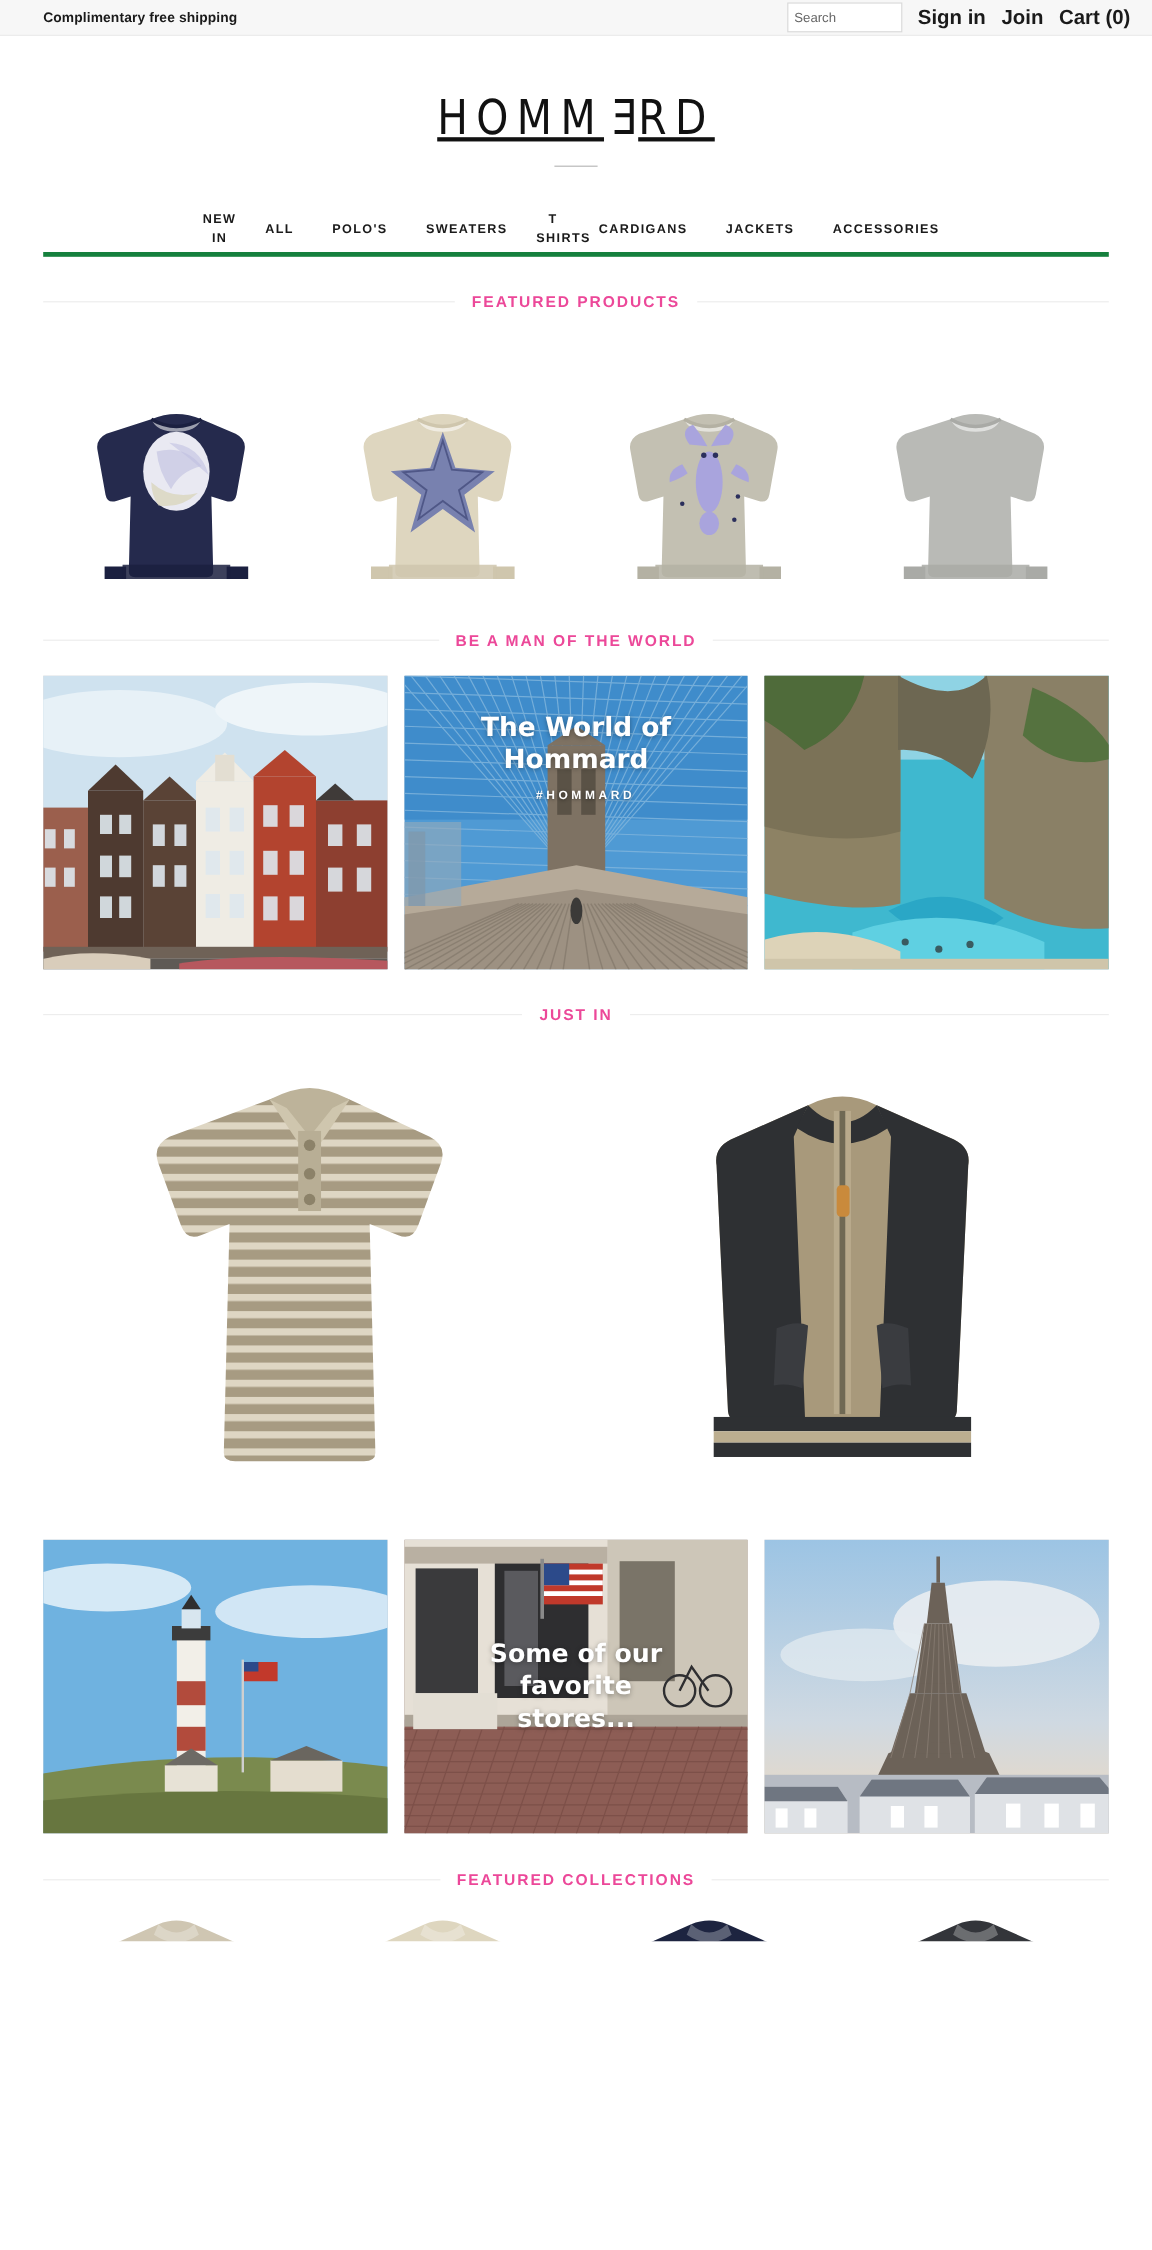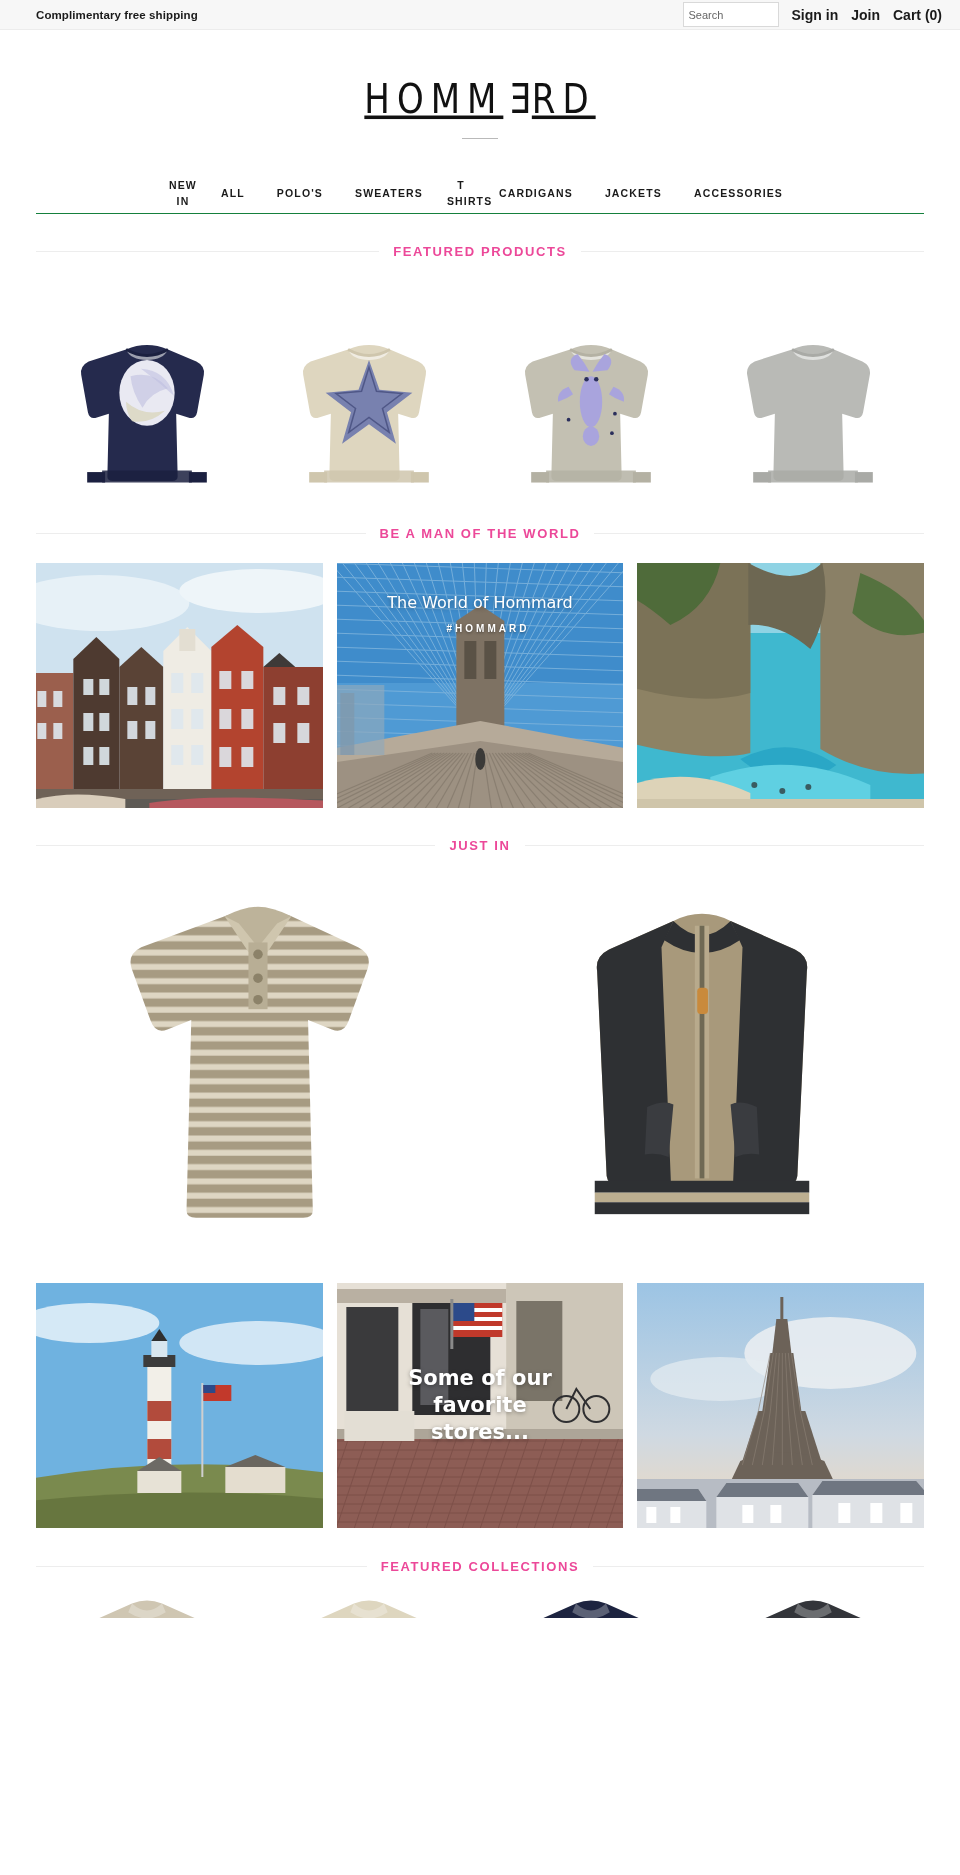--- a/index.html
+++ b/index.html
@@ -44,21 +44,21 @@
     background: #fff;
     font-size: 11px;
     font-family: "Liberation Sans", sans-serif;
     color: #555;
     padding: 0 5px;
     outline: none;
     border-radius: 0;
   }
   .search-input::placeholder { color: #666; }
   .util-link {
-    font-size: 14px;
+    font-size: 17px;
     font-weight: bold;
     color: #1a1a1a;
     text-decoration: none;
     white-space: nowrap;
   }
 
   
   .masthead {
     padding: 52px 0 18px;
     text-align: center;
@@ -82,21 +82,21 @@
   }
   .logo-sub {
     font-family: "Liberation Serif", serif;
     font-size: 11.5px;
     letter-spacing: 2.4px;
     color: #1a1a1a;
   }
 
   
   .mainnav {
-    border-bottom: 1px solid #15803d;
+    border-bottom: 4px solid #15803d;
     margin: 0 36px;
     padding: 6px 0 0;
     display: flex;
     justify-content: center;
     align-items: center;
     flex-wrap: nowrap;
     min-height: 48px;
   }
   .nav-item {
     font-size: 10.5px;
@@ -173,22 +173,22 @@
     padding-top: 30px;
     text-align: center;
     pointer-events: none;
   }
   .photo-overlay.mid {
     justify-content: center;
     padding-top: 0;
   }
   .overlay-title {
     color: #fff;
-    font-size: 16px;
-    font-weight: 400;
+    font-size: 22px;
+    font-weight: 700;
     line-height: 1.24;
     max-width: 190px;
     text-shadow: 0 1px 4px rgba(0,0,0,.35);
     font-family: "DejaVu Sans", sans-serif;
   }
   .overlay-title.bold {
     font-weight: bold;
     font-size: 21px;
     line-height: 1.3;
     max-width: 160px;

